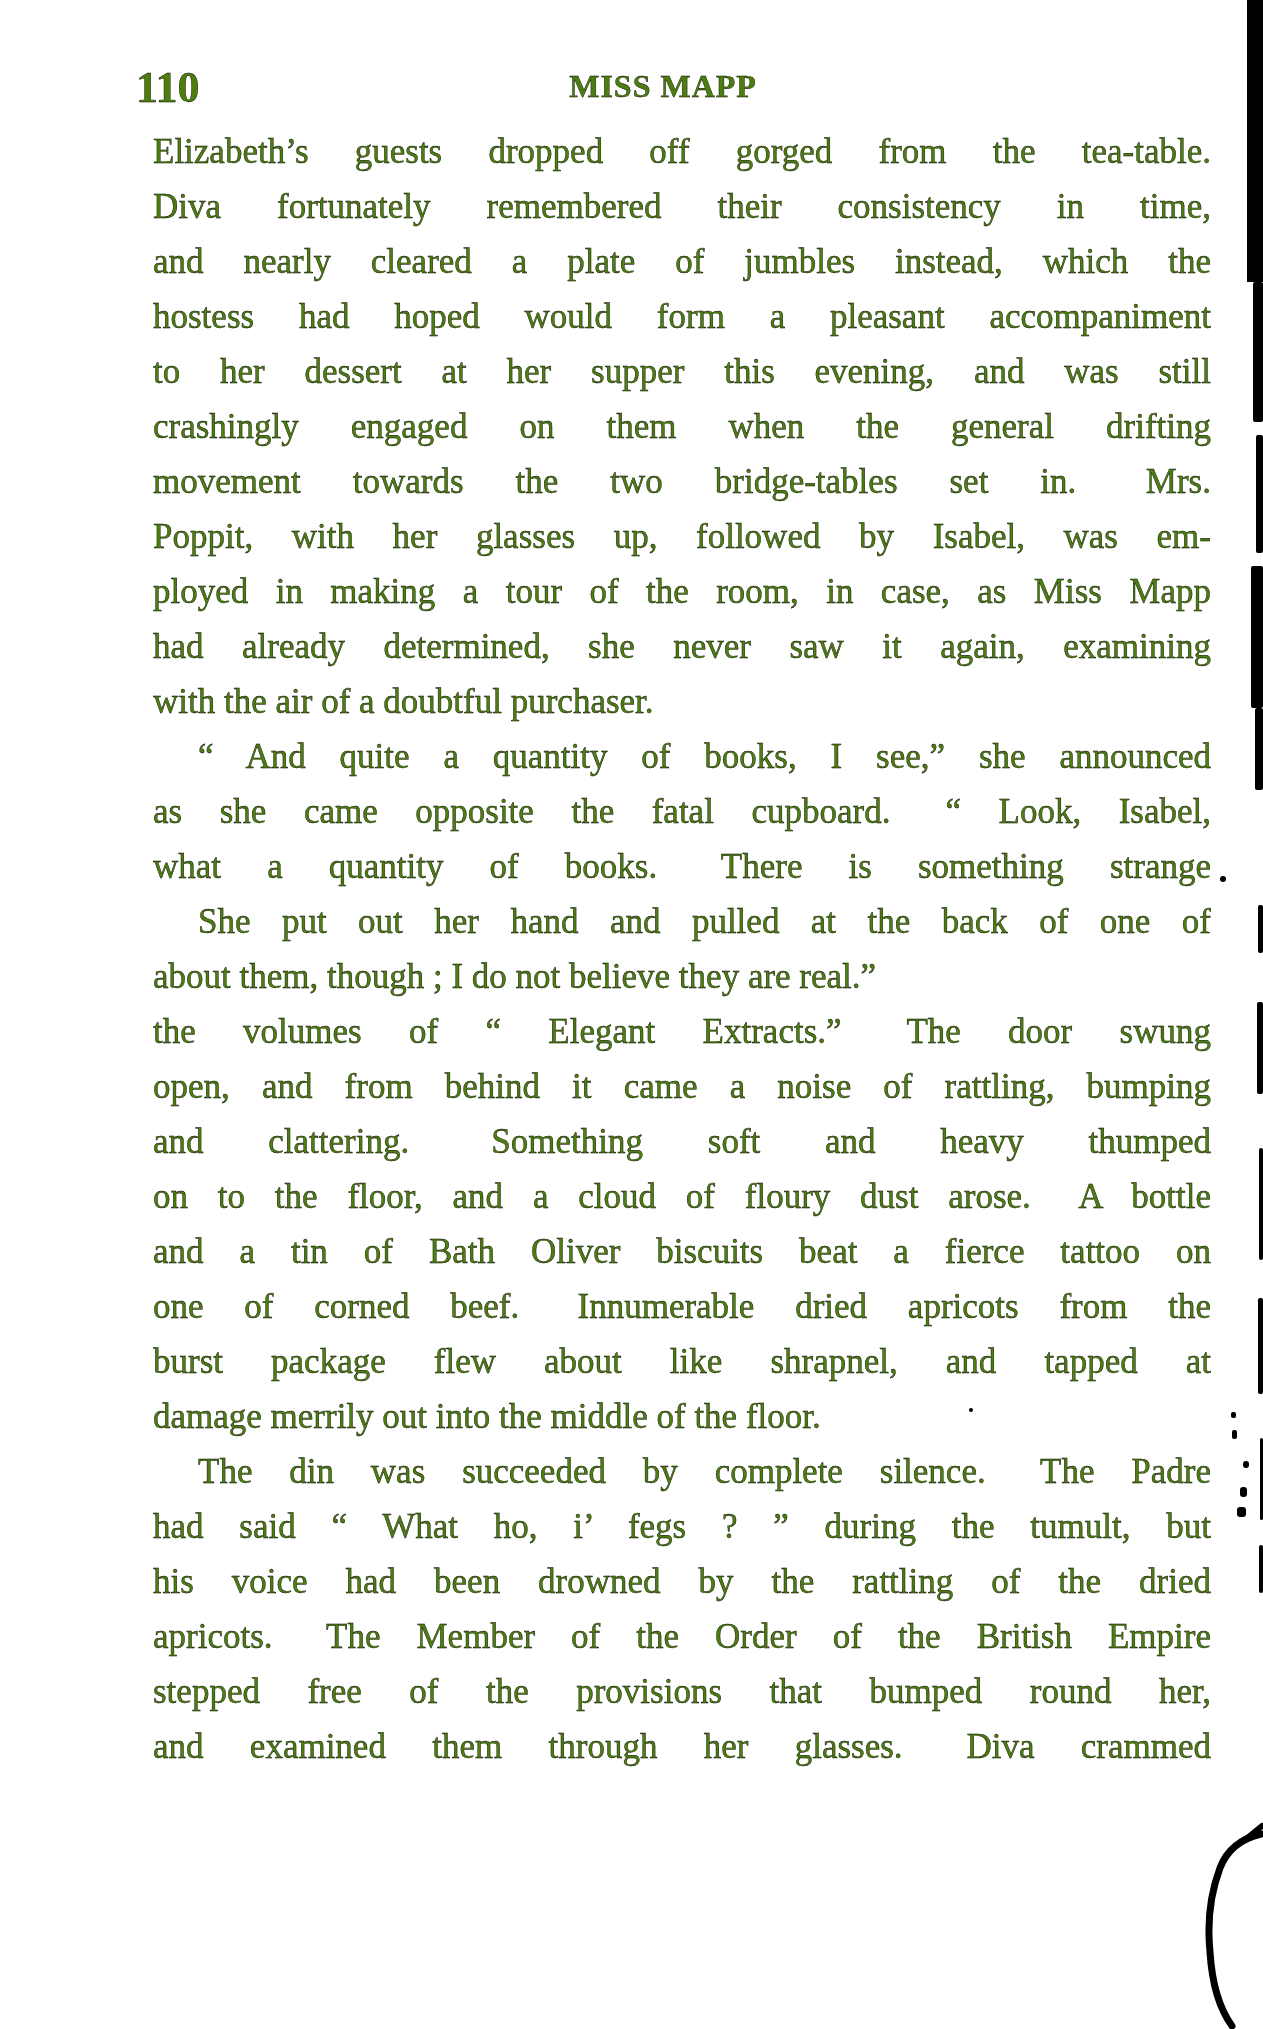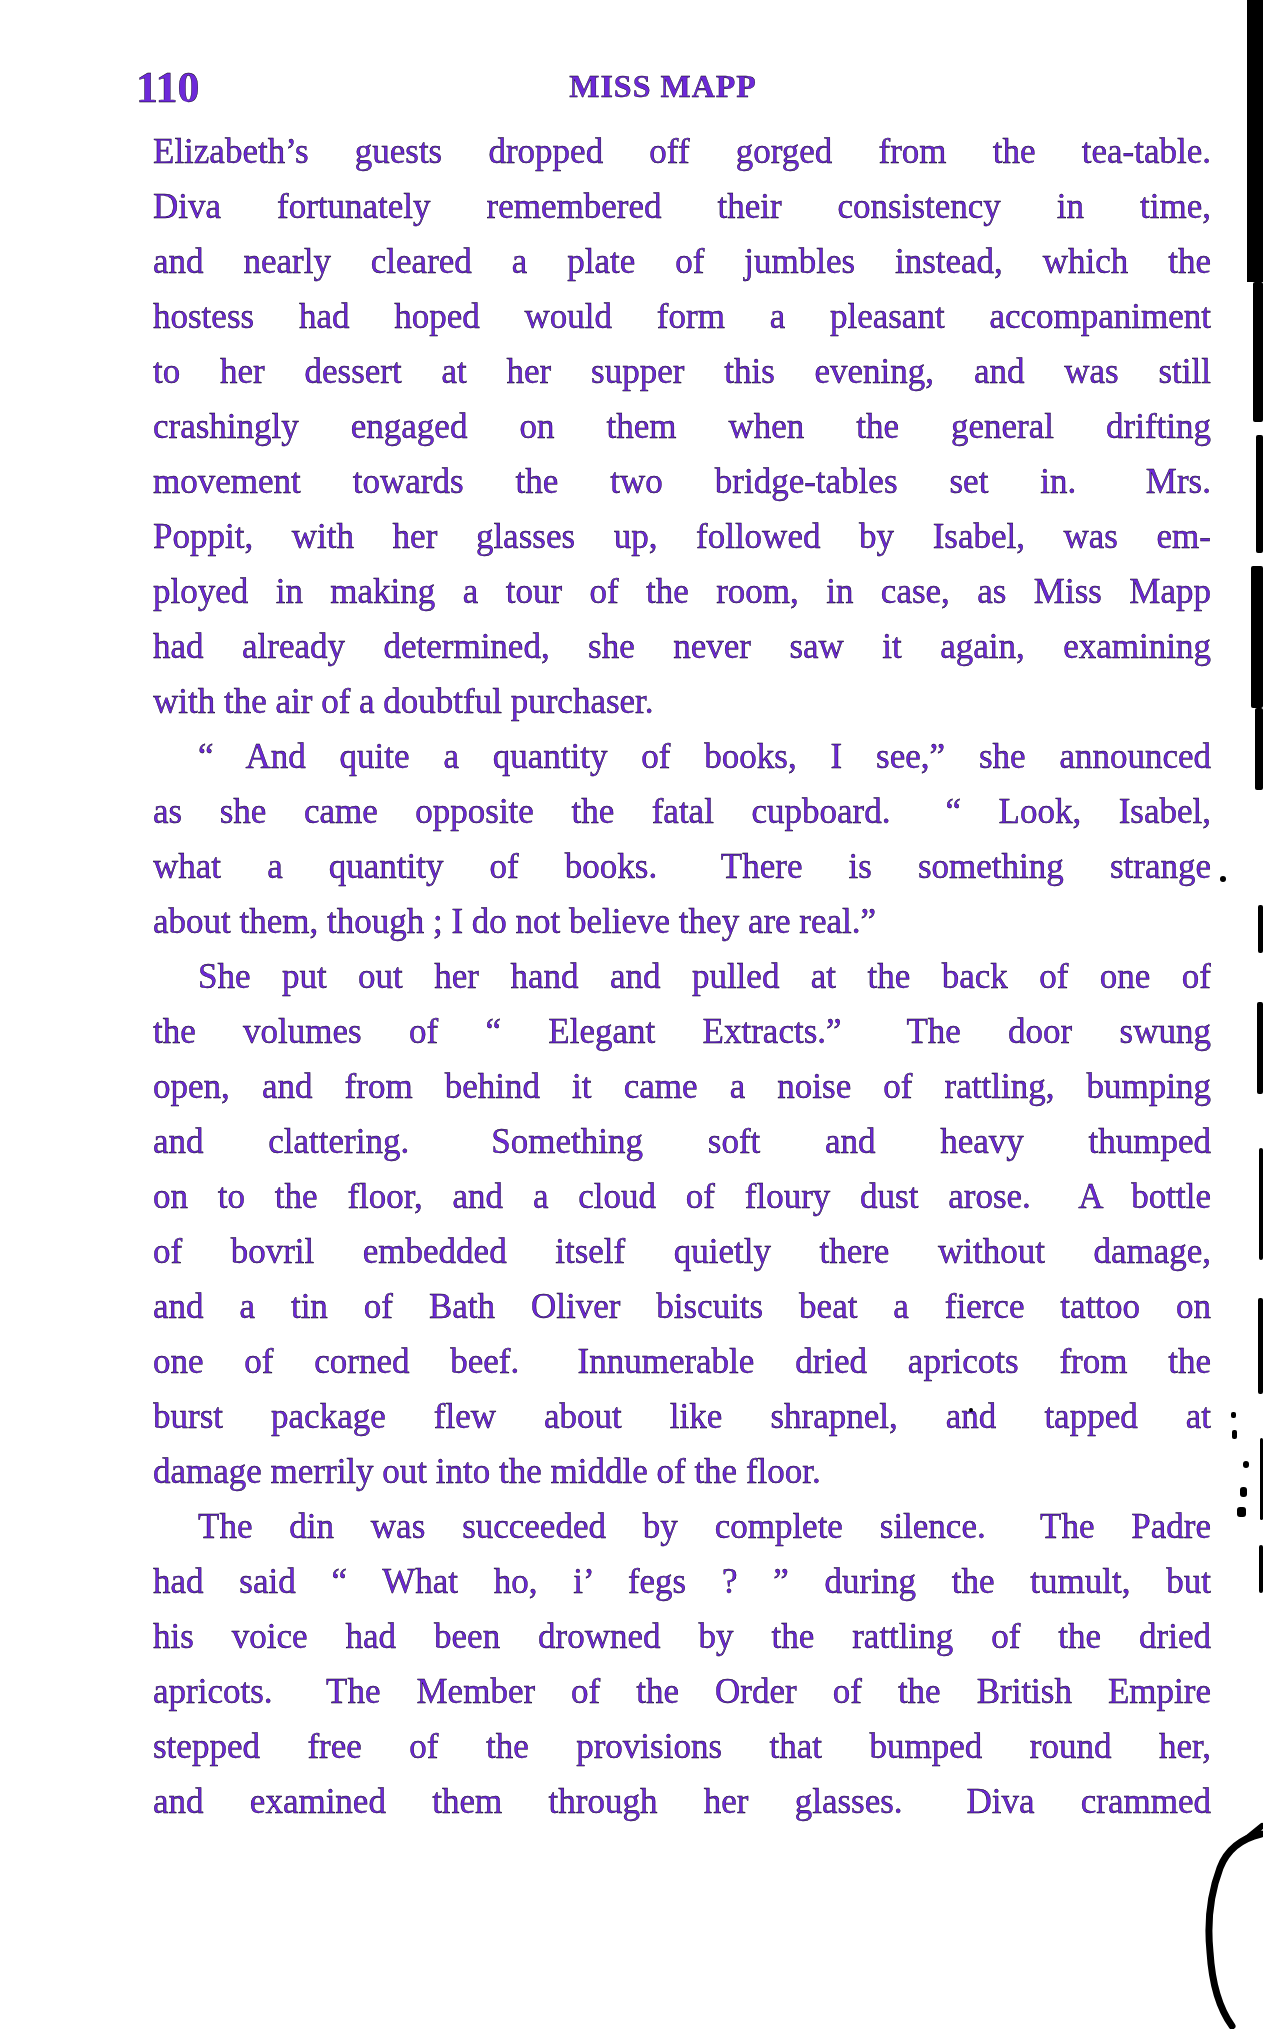--- a/index.html
+++ b/index.html
@@ -3,21 +3,21 @@
 <meta charset="utf-8">
 <style>
   html, body { margin: 0; padding: 0; background: #e8e8e8; }
   .page {
     position: relative;
     width: 1263px;
     height: 2029px;
     background: #ffffff;
     overflow: hidden;
     font-family: "Liberation Serif", "DejaVu Serif", serif;
-    color: #6d28d9;
+    color: #4d7c0f;
     -webkit-text-stroke: 0.4px #000;
   }
   .page-number {
     position: absolute;
     left: 136px;
     top: 64px;
     font-size: 44px;
     font-weight: bold;
     line-height: 48px;
     white-space: nowrap;
@@ -80,27 +80,26 @@
       <div class="line">to her dessert at her supper this evening, and was still</div>
       <div class="line">crashingly engaged on them when the general drifting</div>
       <div class="line">movement towards the two bridge-tables set in.  Mrs.</div>
       <div class="line">Poppit, with her glasses up, followed by Isabel, was em-</div>
       <div class="line">ployed in making a tour of the room, in case, as Miss Mapp</div>
       <div class="line">had already determined, she never saw it again, examining</div>
       <div class="line endpara">with the air of a doubtful purchaser.</div>
       <div class="line indent">“ And quite a quantity of books, I see,” she announced</div>
       <div class="line">as she came opposite the fatal cupboard.  “ Look, Isabel,</div>
       <div class="line">what a quantity of books.  There is something strange</div>
+      <div class="line indent">She put out her hand and pulled at the back of one of</div>
       <div class="line endpara">about them, though ; I do not believe they are real.”</div>
-      <div class="line indent">She put out her hand and pulled at the back of one of</div>
       <div class="line">the volumes of “ Elegant Extracts.”  The door swung</div>
       <div class="line">open, and from behind it came a noise of rattling, bumping</div>
       <div class="line">and clattering.  Something soft and heavy thumped</div>
       <div class="line">on to the floor, and a cloud of floury dust arose.  A bottle</div>
-      <div class="line">of bovril embedded itself quietly there without damage,</div>
       <div class="line">and a tin of Bath Oliver biscuits beat a fierce tattoo on</div>
       <div class="line">one of corned beef.  Innumerable dried apricots from the</div>
       <div class="line">burst package flew about like shrapnel, and tapped at</div>
       <div class="line endpara">damage merrily out into the middle of the floor.</div>
       <div class="line indent">The din was succeeded by complete silence.  The Padre</div>
       <div class="line">had said “ What ho, i’ fegs ? ” during the tumult, but</div>
       <div class="line">his voice had been drowned by the rattling of the dried</div>
       <div class="line">apricots.  The Member of the Order of the British Empire</div>
       <div class="line">stepped free of the provisions that bumped round her,</div>
       <div class="line">and examined them through her glasses.  Diva crammed</div>

